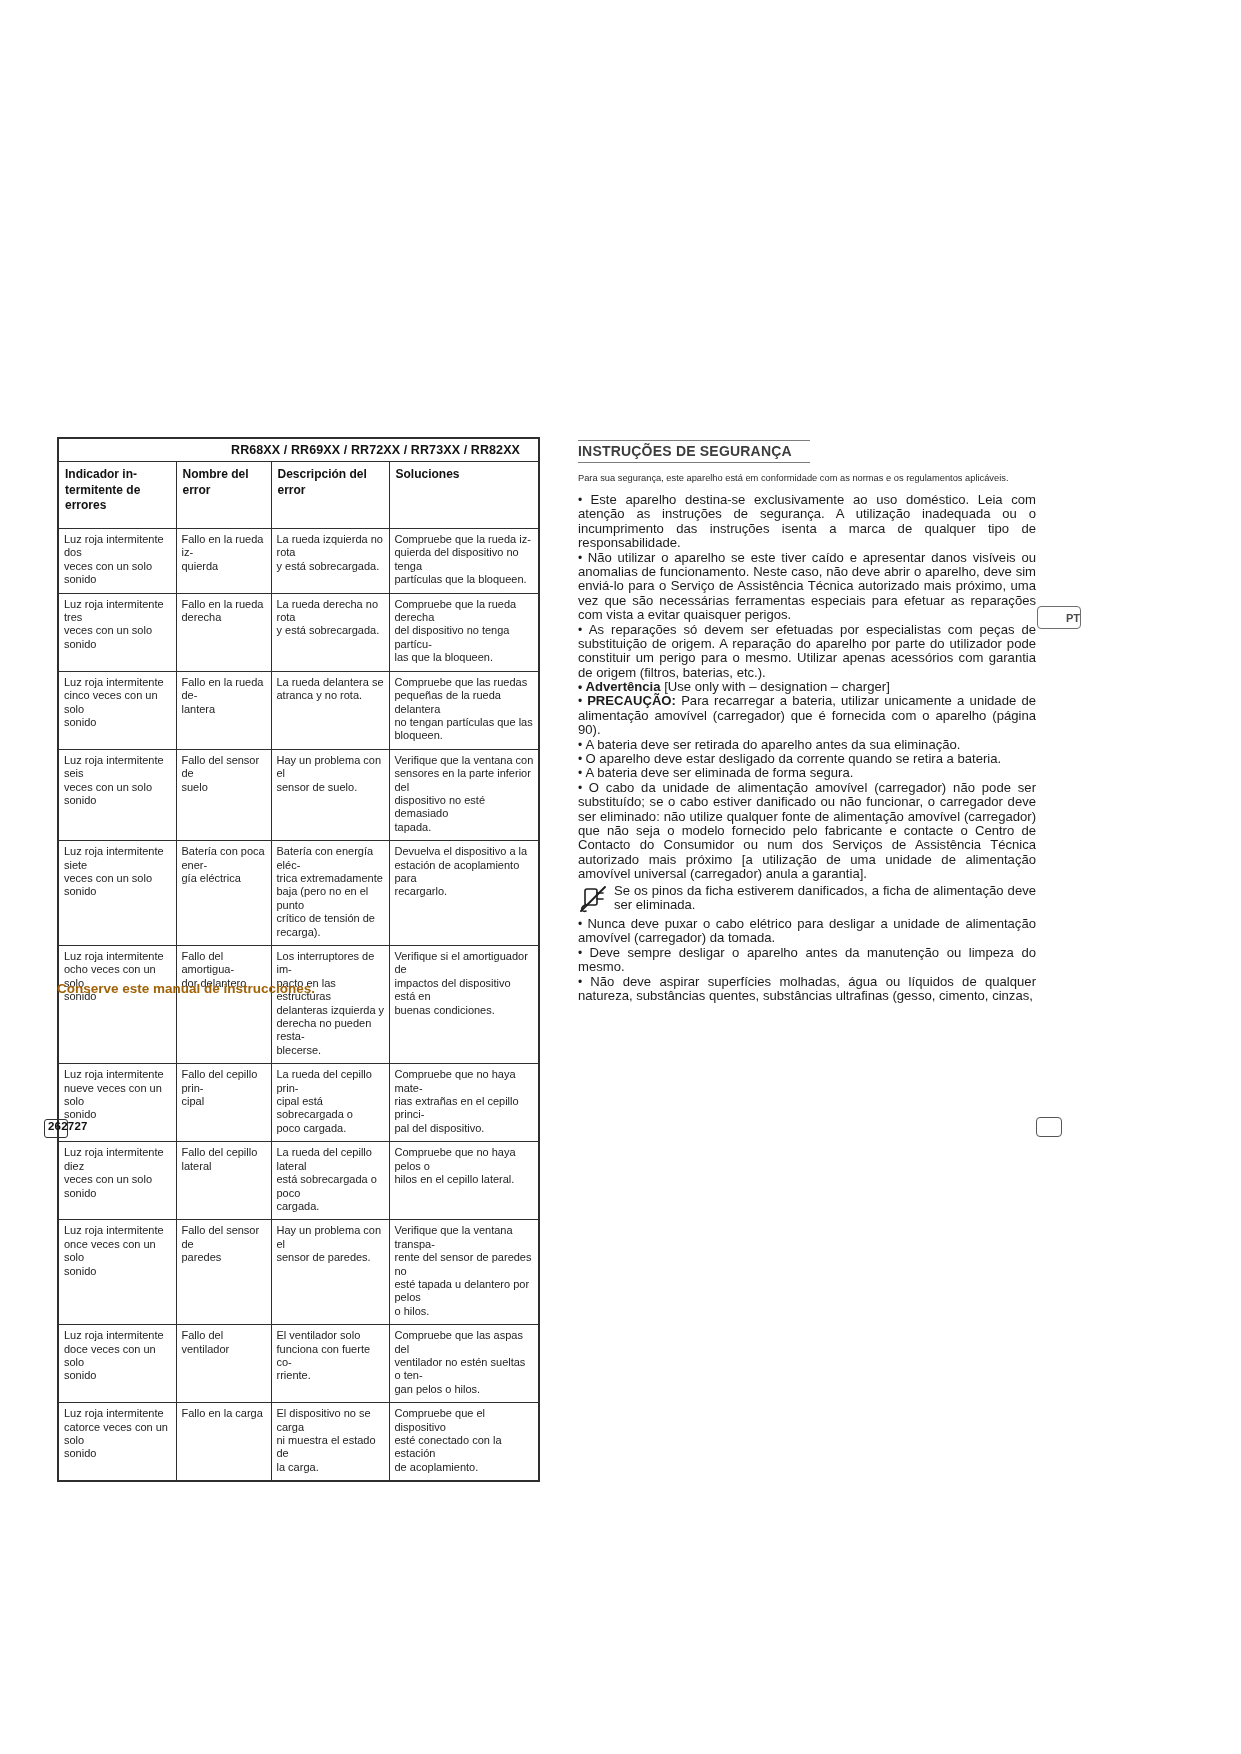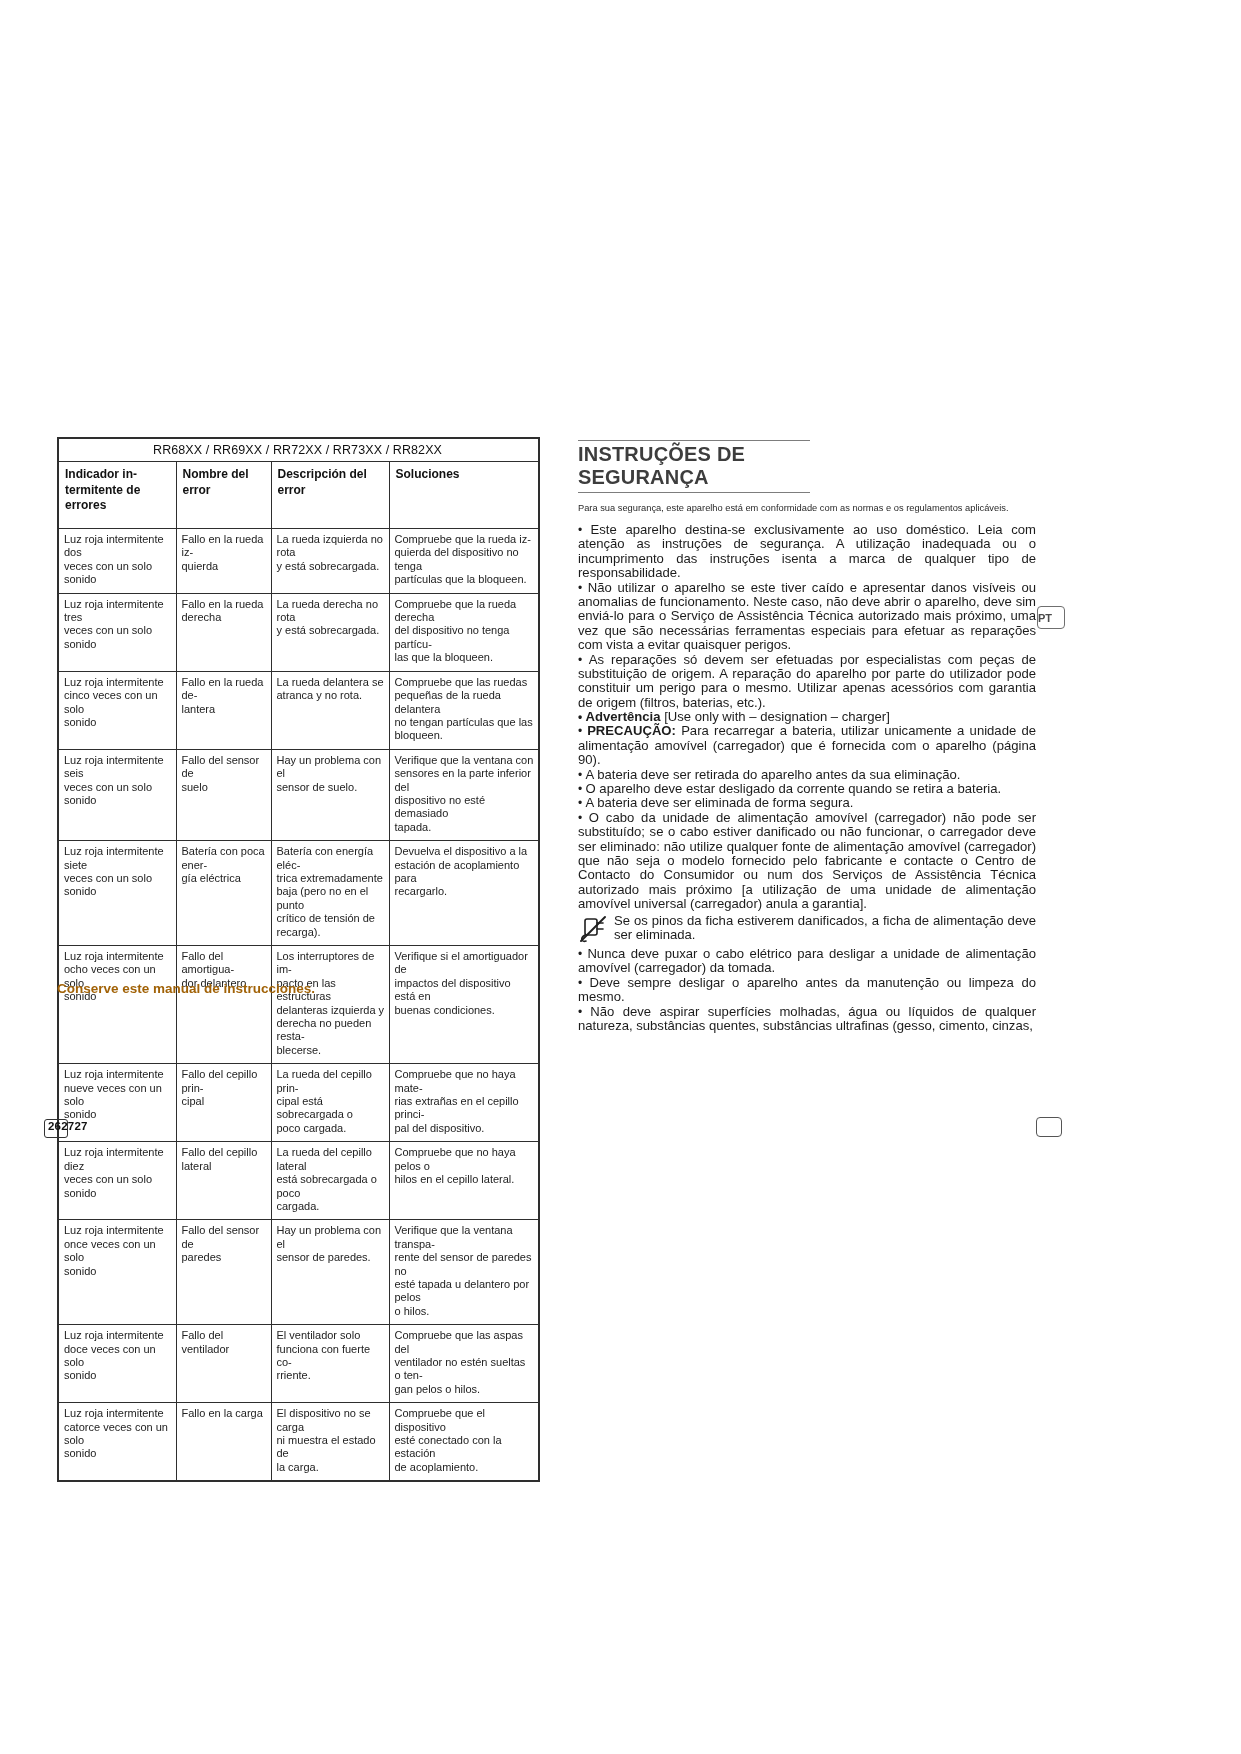--- a/index.html
+++ b/index.html
@@ -9,21 +9,21 @@
     -webkit-font-smoothing:antialiased;
   }
   .page{position:absolute;inset:0;width:1241px;height:1754px;background:#fff;}
 
   
   .table-wrap{position:absolute;left:57px;top:437px;width:481px;}
   table.err{border-collapse:collapse;width:100%;table-layout:fixed;}
   table.err,table.err td,table.err th{border:1px solid #2e2e2e;}
   table.err{border-width:2px;}
   table.err .title-cell{
-    font-weight:normal;font-size:12.5px;padding:4px 8px 3px 6px;text-align:center;
+    font-weight:bold;font-size:12.5px;padding:4px 18px 3px 6px;text-align:right;
     letter-spacing:0.1px;color:#111;
   }
   table.err th.colhead{
     font-weight:bold;font-size:12px;line-height:1.3;text-align:left;
     vertical-align:top;padding:5px 6px 14px 6px;white-space:pre-line;color:#111;
   }
   table.err td{
     font-size:11px;line-height:1.22;vertical-align:top;padding:4px 4px 6px 5px;
     white-space:pre-line;color:#222;
   }
@@ -43,41 +43,41 @@
   }
   .corner-box{
     position:absolute;left:1036px;top:1117px;width:24px;height:18px;
     border:1px solid #555;border-radius:4px;
   }
 
   
   .right-col{position:absolute;left:578px;top:440px;width:458px;}
   .heading-rule{border:0;border-top:1px solid #7d7d7d;margin:0;width:232px;}
   .safety-heading{
-    font-weight:bold;font-size:20px;color:#3d3d3d;letter-spacing:0.2px;
+    font-weight:bold;font-size:14px;color:#3d3d3d;letter-spacing:0.2px;
     padding:2px 0 3px 0;width:232px;
   }
   .safety-intro{
     font-size:9.3px;color:#2a2a2a;margin-top:10px;margin-bottom:10px;
     white-space:nowrap;
   }
   .paras{font-size:13.1px;line-height:1.1;text-align:justify;color:#1c1c1c;}
   .para{margin:0;}
   .para .bullet{font-size:12px;}
   .para .bullet.bold{font-weight:bold;}
   .para b{font-weight:bold;}
   .icon-note{display:flex;align-items:flex-start;margin:2px 0 1px 0;}
   .icon-note .plug{flex:0 0 36px;padding-top:1px;}
   .icon-note-text{flex:1;text-align:justify;}
 
   .pt-tab{
     position:absolute;left:1037px;top:606px;width:26px;height:21px;
     border:1px solid #6f6f6f;border-radius:4px;
-    display:flex;align-items:center;justify-content:flex-start;
-    font-weight:bold;font-size:11px;color:#4a4a4a;background:#fff;
+    display:flex;align-items:center;justify-content:flex-end;
+    font-weight:bold;font-size:11px;color:#4a4a4a;background:#fff;padding-left:16px;
   }
 </style>
 </head>
 <body>
 
 <div class="page">
 
   <div class="table-wrap">
     <table class="err">
       <colgroup>

